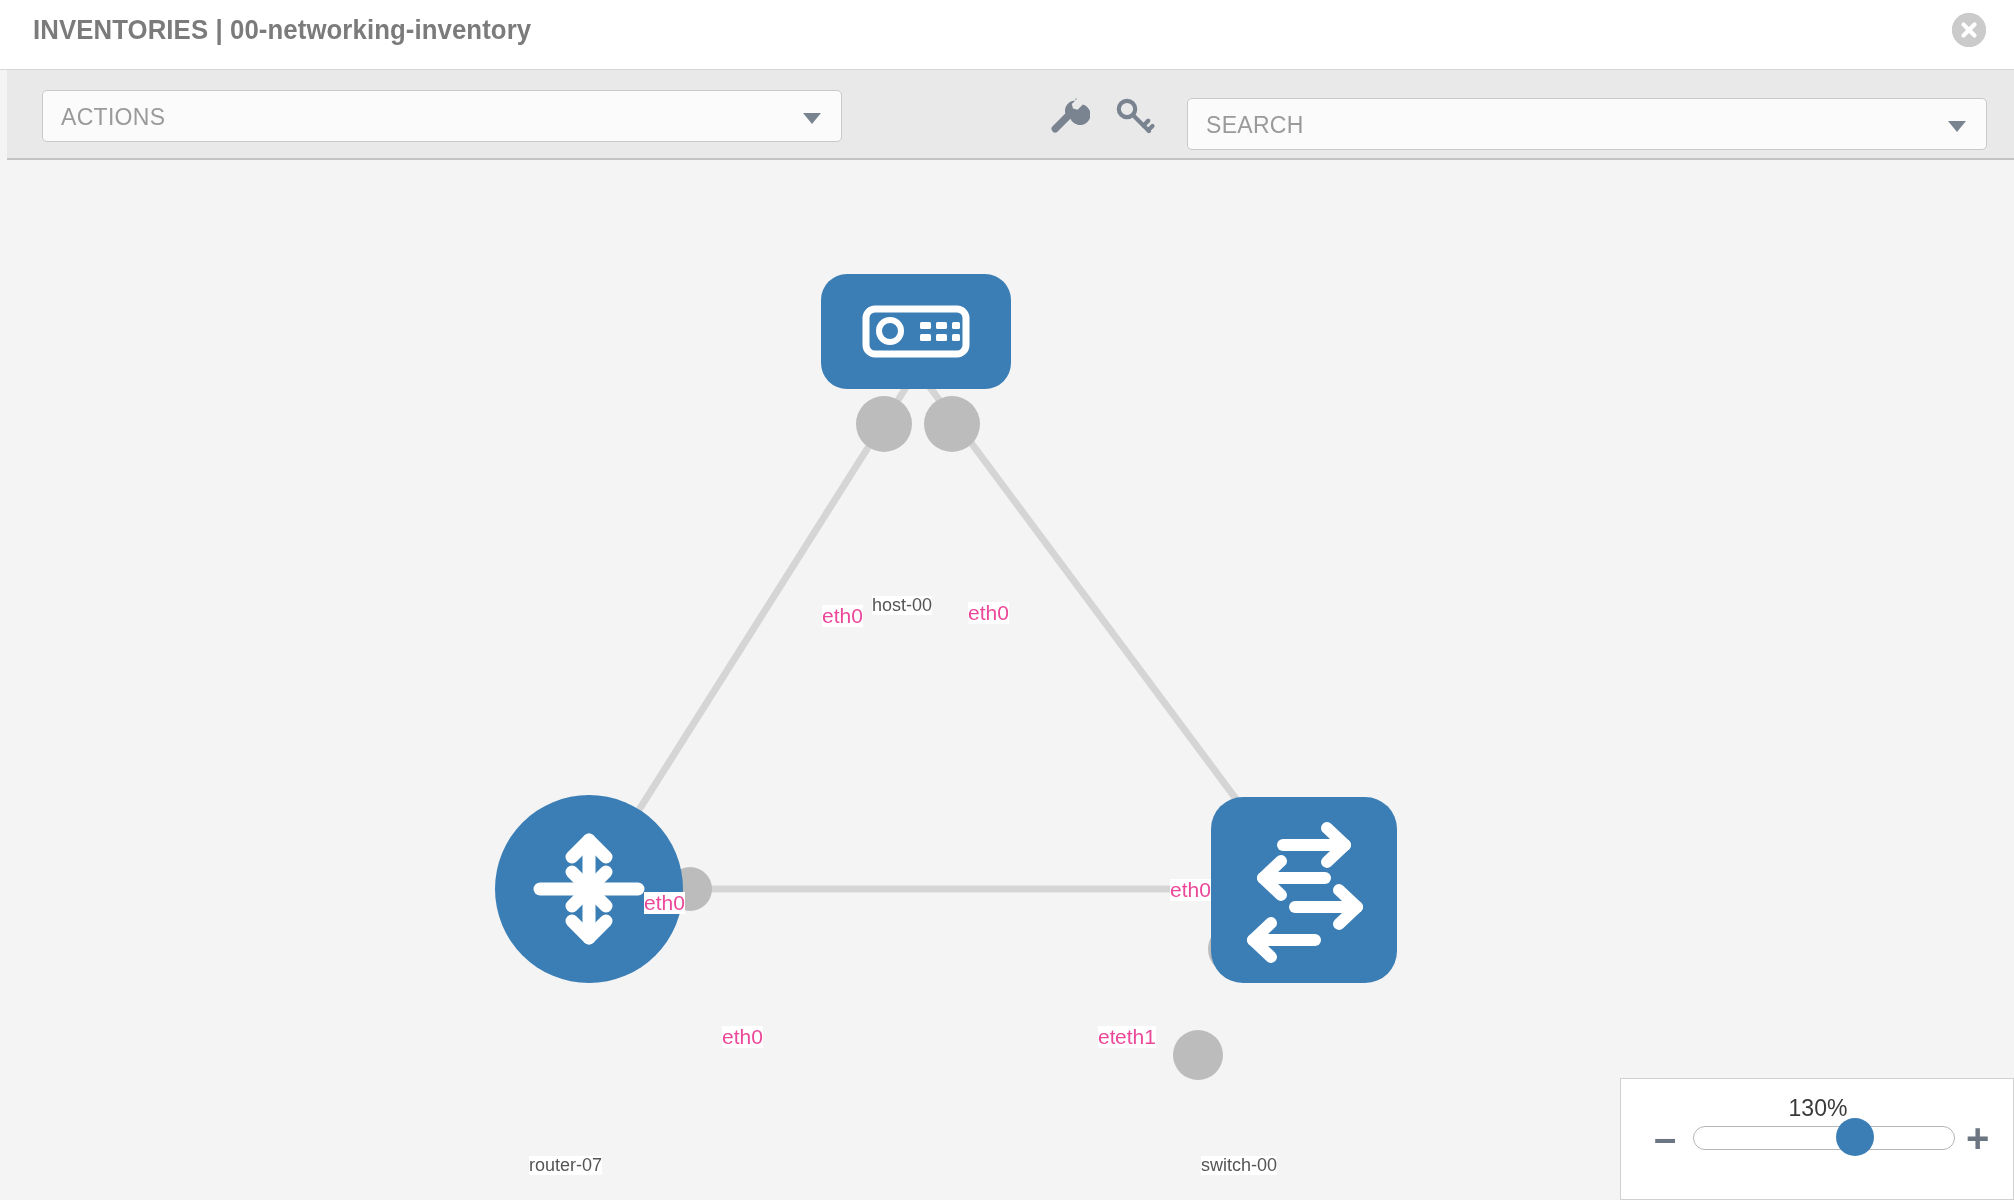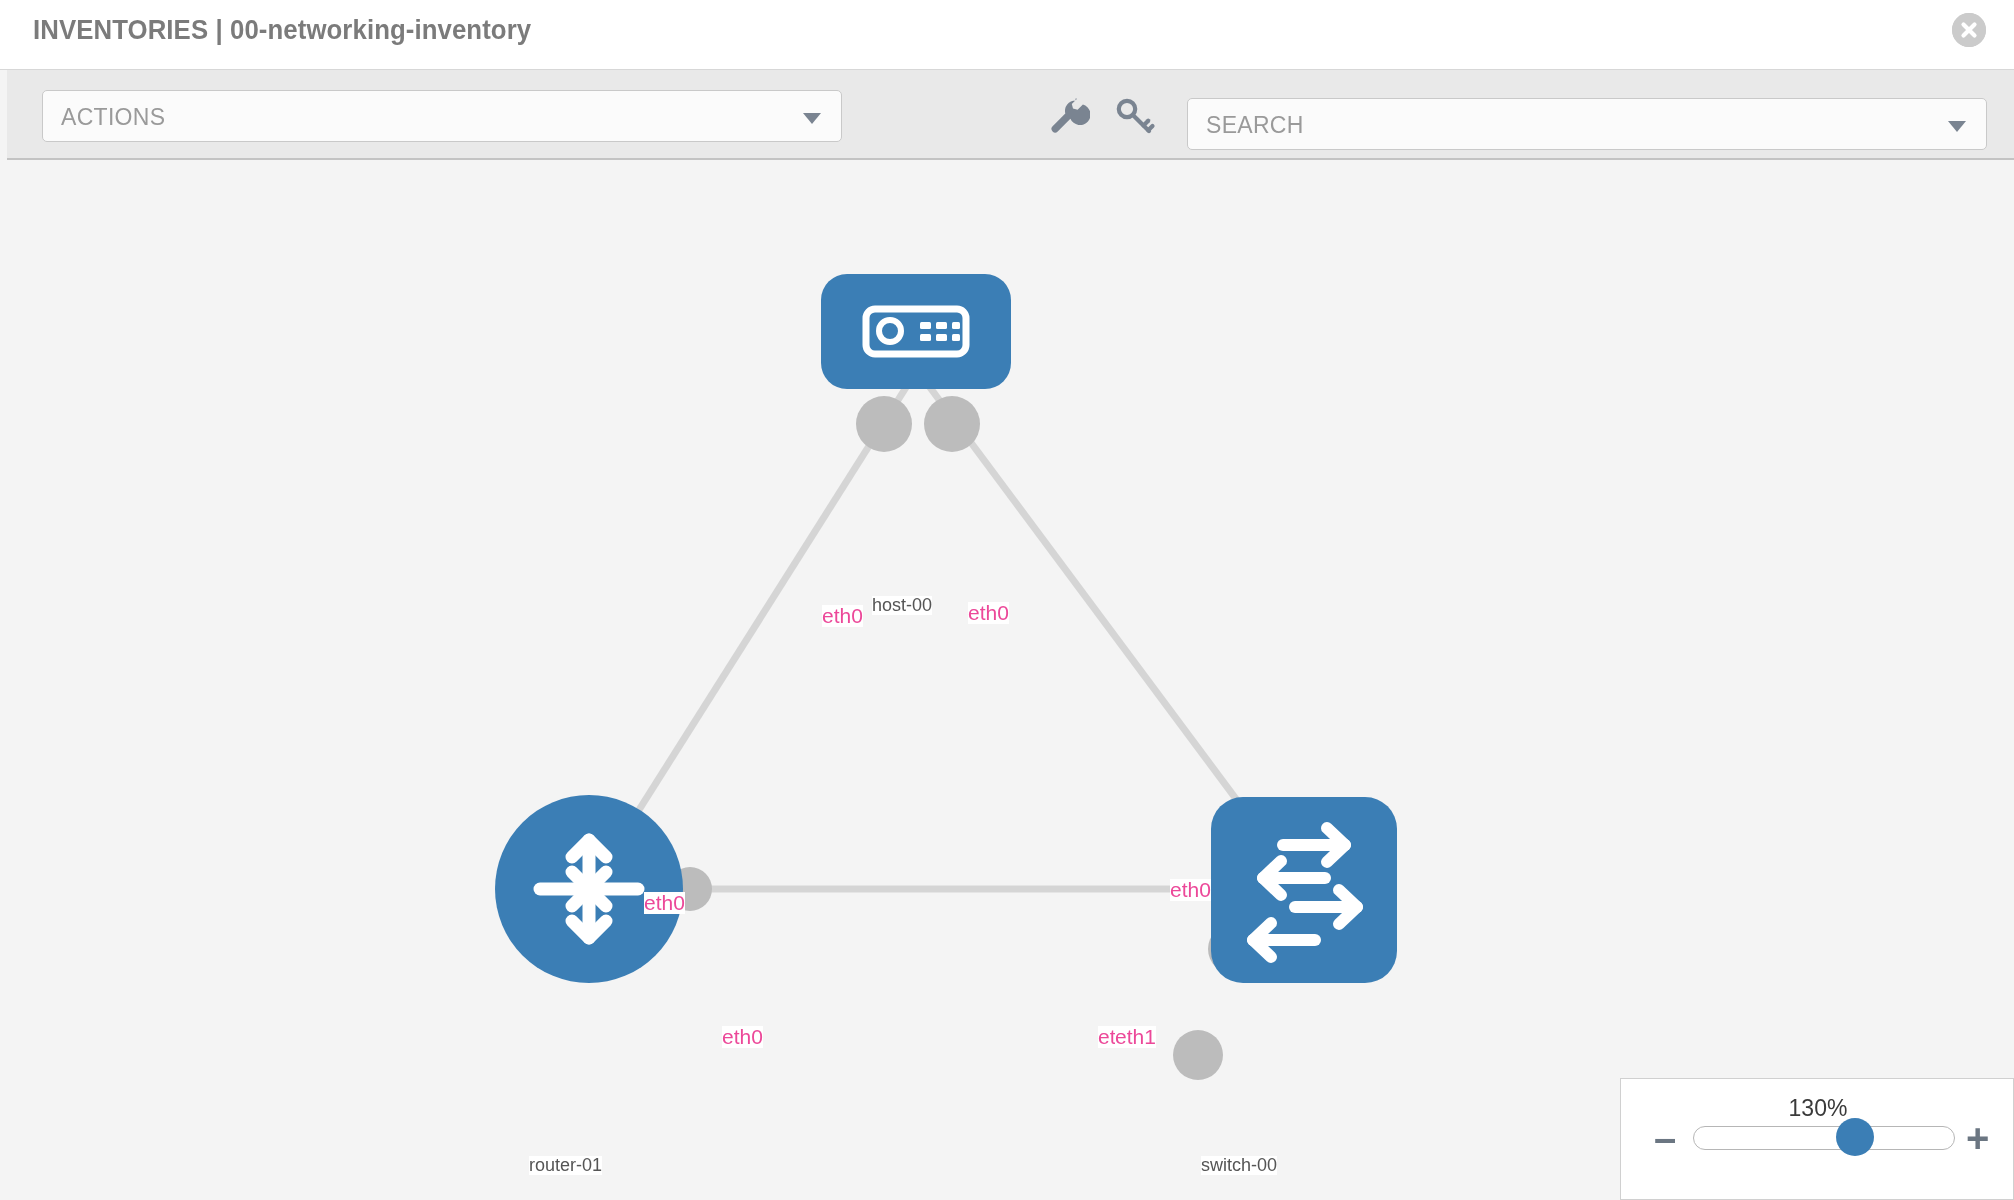--- a/index.html
+++ b/index.html
@@ -310,21 +310,21 @@
 
     <div class="elabel" style="left:822px;  top:443px;">eth0</div>
     <div class="elabel" style="left:968px;  top:440px;">eth0</div>
     <div class="elabel" style="left:644px;  top:730px;">eth0</div>
     <div class="elabel" style="left:1170px; top:717px;">eth0</div>
     <div class="elabel" style="left:722px;  top:864px;">eth0</div>
     <div class="elabel" style="left:1098px; top:864px;">eth0</div>
     <div class="elabel" style="left:1115px; top:864px;">eth1</div>
 
     <div class="nlabel" style="left:872px;  top:434px;">host-00</div>
-    <div class="nlabel" style="left:529px;  top:994px;">router-01</div>
+    <div class="nlabel" style="left:529px;  top:994px;">router-07</div>
     <div class="nlabel" style="left:1201px; top:994px;">switch-00</div>
 
     <div class="zoom-panel" style="top:916px;">
       <div class="zoom-value">130%</div>
       <div class="zoom-minus">–</div>
       <div class="zoom-track"></div>
       <div class="zoom-thumb" style="left: 215.44px; background: rgb(59, 126, 181);"></div>
       <div class="zoom-plus">+</div>
     </div>
 

